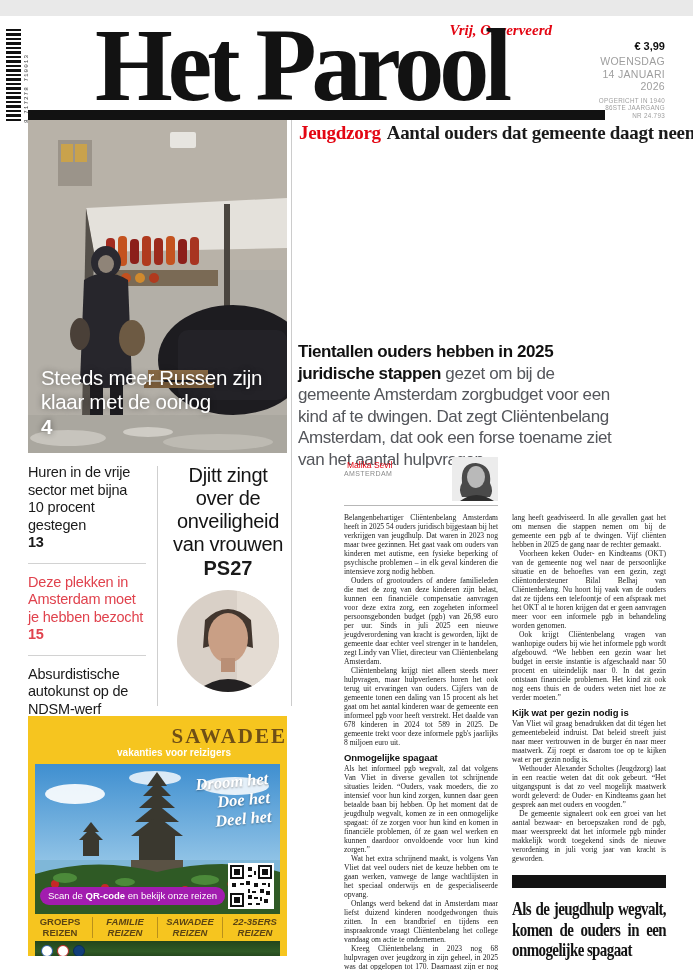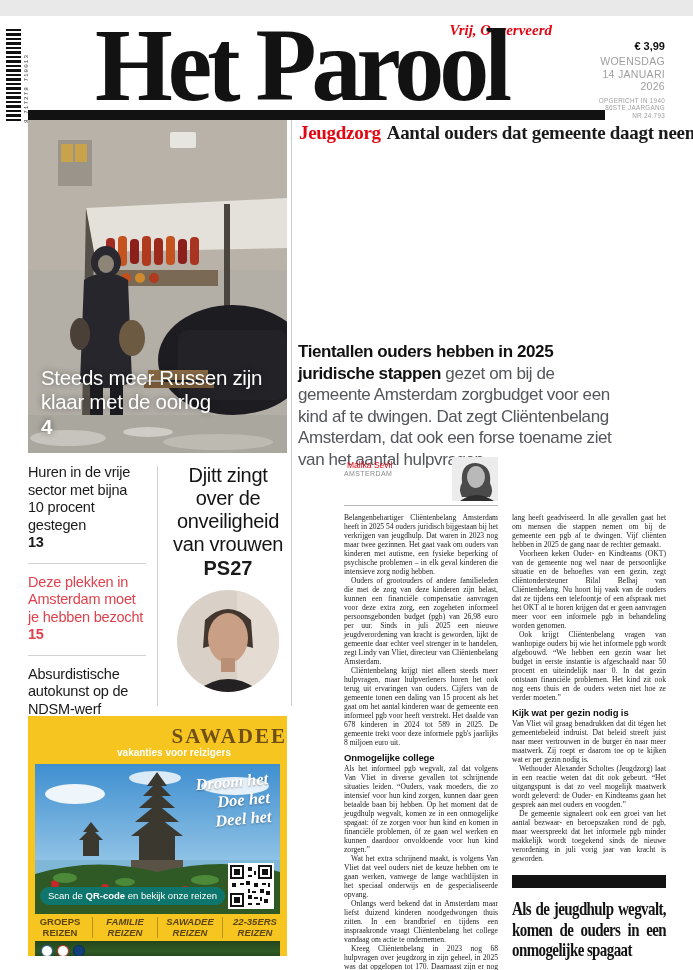--- a/index.html
+++ b/index.html
@@ -45,21 +45,21 @@
 
   
   .ad{position:absolute;left:28px;top:700px;width:259px;height:240px;background:#f6c51f;overflow:hidden;}
   .ad-brand{text-align:right;font-family:"Liberation Serif",serif;font-weight:bold;
     font-size:21px;letter-spacing:2px;color:#6f4f16;margin-top:9px;line-height:22px;}
   .ad-tagline{text-align:center;font-size:10px;font-weight:bold;color:#fff;line-height:11px;padding-left:33px;}
   .ad-photo{position:relative;margin:6px 7px 0 7px;height:150px;overflow:hidden;}
   .ad-script{position:absolute;top:8px;right:10px;text-align:right;color:#fff;
     font-family:"Liberation Serif",serif;font-style:italic;font-weight:bold;font-size:16.5px;
     line-height:19px;transform:rotate(-5deg);text-shadow:0 1px 2px rgba(0,0,0,.35);}
-  .ad-pill{position:absolute;left:5px;bottom:9px;background:#0f766e;color:#fff;font-size:9.5px;
+  .ad-pill{position:absolute;left:5px;bottom:9px;background:#a21caf;color:#fff;font-size:9.5px;
     padding:3px 8px 4px;border-radius:9px;white-space:nowrap;}
   .ad-pill b{font-weight:bold;}
   .qr{position:absolute;right:6px;bottom:5px;width:46px;height:46px;background:#fff;padding:2px;box-sizing:border-box;}
   .ad-cats{display:flex;height:27px;align-items:center;}
   .ad-cat{flex:1;text-align:center;font-size:9.5px;font-weight:bold;color:#5b4413;line-height:10.5px;}
   .ad-cat + .ad-cat{border-left:1px solid rgba(111,79,22,.45);font-style:italic;}
   .ad-green{position:relative;height:19px;margin:0 7px;
     background:linear-gradient(180deg,#23451c,#2f5a25 55%,#1d3a17);}
   .ad-green i{position:absolute;top:4px;width:10px;height:10px;border-radius:50%;}
 
@@ -335,21 +335,21 @@
           <ellipse cx="24" cy="20" rx="9" ry="11" fill="#b9b9b9"></ellipse>
           <path d="M8 44 Q24 32 42 44 Z" fill="#2e2e2e"></path>
         </svg>
       </div>
     </div>
     <div class="body-cols">
       <div class="bcol">
           <p class="">Belangenbehartiger Cliëntenbelang Amsterdam heeft in 2025 54 ouders juridisch bijgestaan bij het verkrijgen van jeugdhulp. Dat waren in 2023 nog maar twee gezinnen. Het gaat vaak om ouders van kinderen met autisme, een fysieke beperking of psychische problemen – in elk geval kinderen die intensieve zorg nodig hebben.</p>
           <p class="ind">Ouders of grootouders of andere familieleden die met de zorg van deze kinderen zijn belast, kunnen een financiële compensatie aanvragen voor deze extra zorg, een zogeheten informeel persoonsgebonden budget (pgb) van 26,98 euro per uur. Sinds in juli 2025 een nieuwe jeugdverordening van kracht is geworden, lijkt de gemeente daar echter veel strenger in te handelen, zegt Lindy van Vliet, directeur van Cliëntenbelang Amsterdam.</p>
           <p class="ind">Cliëntenbelang krijgt niet alleen steeds meer hulpvragen, maar hulpverleners horen het ook terug uit ervaringen van ouders. Cijfers van de gemeente tonen een daling van 15 procent als het gaat om het aantal kinderen waar de gemeente een informeel pgb voor heeft verstrekt. Het daalde van 678 kinderen in 2024 tot 589 in 2025. De gemeente trekt voor deze informele pgb's jaarlijks 8 miljoen euro uit.</p>
-          <h4 class="body-subhead">Onmogelijke college</h4>
+          <h4 class="body-subhead">Onmogelijke spagaat</h4>
           <p class="">Als het informeel pgb wegvalt, zal dat volgens Van Vliet in diverse gevallen tot schrijnende situaties leiden. “Ouders, vaak moeders, die zo intensief voor hun kind zorgen, kunnen daar geen betaalde baan bij hebben. Op het moment dat de jeugdhulp wegvalt, komen ze in een onmogelijke spagaat: óf ze zorgen voor hun kind en komen in financiële problemen, óf ze gaan wel werken en kunnen daardoor onvoldoende voor hun kind zorgen.”</p>
           <p class="ind">Wat het extra schrijnend maakt, is volgens Van Vliet dat veel ouders niet de keuze hebben om te gaan werken, vanwege de lange wachtlijsten in het speciaal onderwijs en de gespecialiseerde opvang.</p>
           <p class="ind">Onlangs werd bekend dat in Amsterdam maar liefst duizend kinderen noodgedwongen thuis zitten. In een brandbrief en tijdens een inspraakronde vraagt Cliëntenbelang het college vandaag om actie te ondernemen.</p>
           <p class="ind">Kreeg Cliëntenbelang in 2023 nog 68 hulpvragen over jeugdzorg in zijn geheel, in 2025 was dat opgelopen tot 170. Daarnaast zijn er nog 54 juridische trajecten in 2025 waarbij Cliëntenbe-</p>
         </div>
       <div class="bcol">
         <div>
             <p class="">lang heeft geadviseerd. In alle gevallen gaat het om mensen die stappen nemen om bij de gemeente een pgb af te dwingen. Vijf cliënten hebben in 2025 de gang naar de rechter gemaakt.</p>
             <p class="ind">Voorheen keken Ouder- en Kindteams (OKT) van de gemeente nog wel naar de persoonlijke situatie en de behoeftes van een gezin, zegt cliëntondersteuner Bilal Belhaj van Cliëntenbelang. Nu hoort hij vaak van de ouders dat ze tijdens een telefoontje of een afspraak met het OKT al te horen krijgen dat er geen aanvragen meer voor een informele pgb in behandeling worden genomen.</p>
             <p class="ind">Ook krijgt Cliëntenbelang vragen van wanhopige ouders bij wie het informele pgb wordt afgebouwd. “We hebben een gezin waar het budget in eerste instantie is afgeschaald naar 50 procent en uiteindelijk naar 0. In dat gezin ontstaan financiële problemen. Het kind zit ook nog eens thuis en de ouders weten niet hoe ze verder moeten.”</p>

